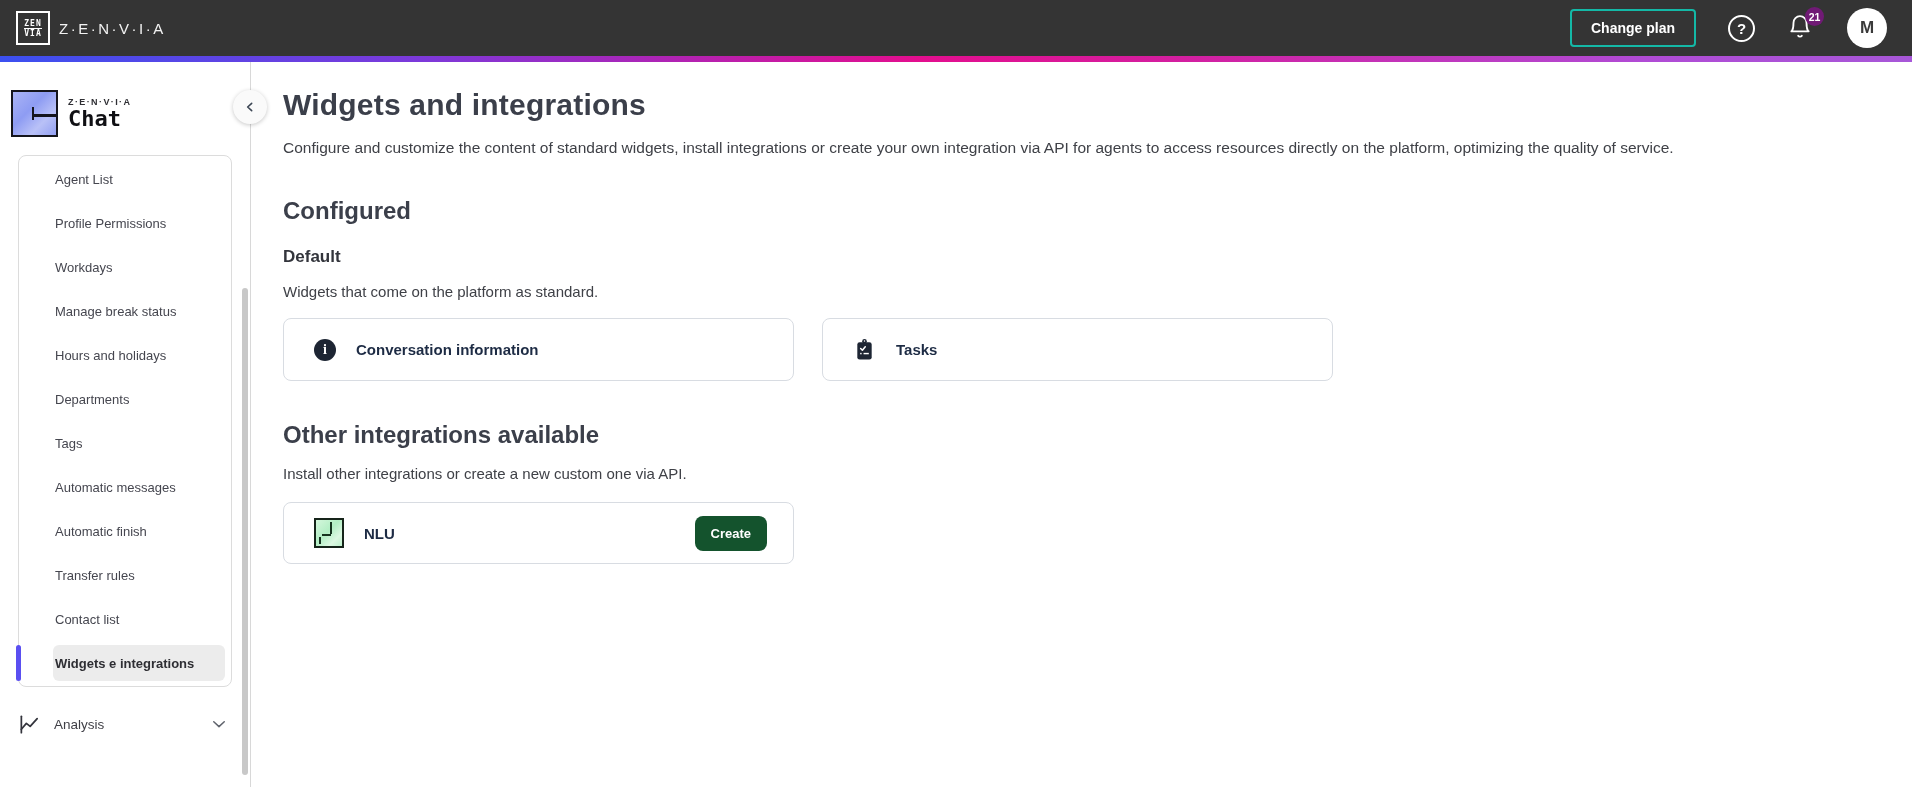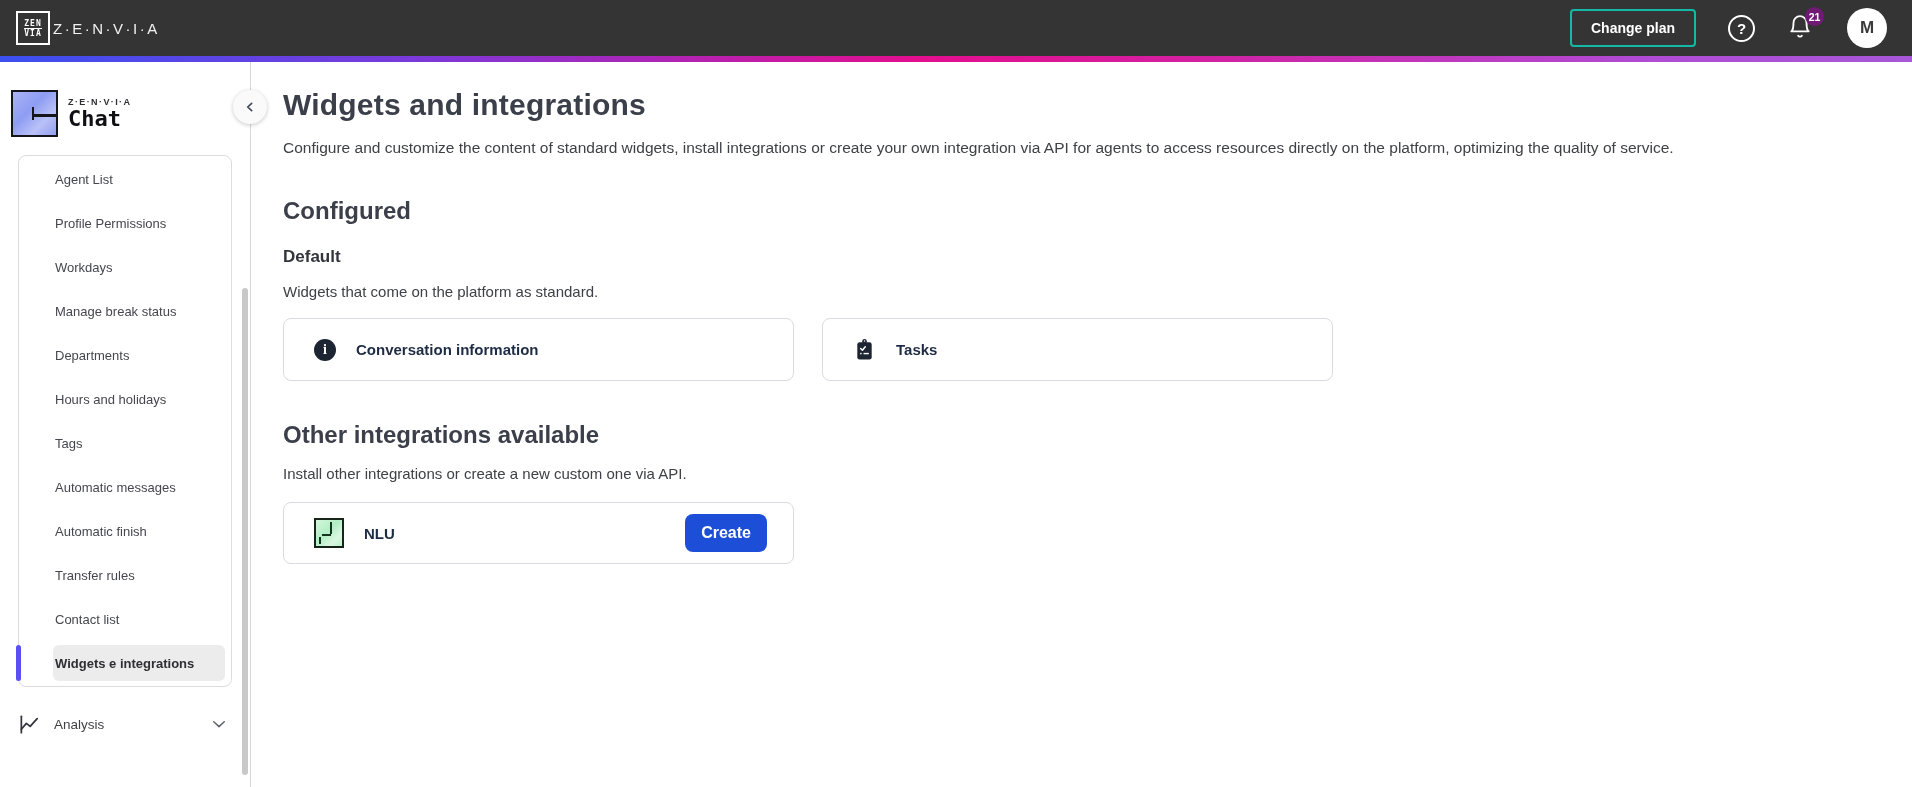--- a/index.html
+++ b/index.html
@@ -2,21 +2,21 @@
 <html><head>
 <meta charset="utf-8">
 <style>
   * { margin:0; padding:0; box-sizing:border-box; }
   html,body { width:1912px; height:787px; overflow:hidden; background:#fff;
               font-family:"Liberation Sans", sans-serif; }
 
   
   .topbar { height:56px; background:#343434; display:flex; align-items:center;
             padding:0 25px 0 16px; }
-  .brand { display:flex; align-items:center; gap:3px; cursor:pointer; }
+  .brand { display:flex; align-items:center; gap:9px; cursor:pointer; }
   .brand-mark { width:34px; height:34px; border:2px solid #fff; display:flex;
                 flex-direction:column; align-items:center; justify-content:center;
                 color:#fff; font-family:"DejaVu Sans Mono", monospace;
                 font-size:8px; font-weight:bold; line-height:9px; letter-spacing:1px; }
   .brand-mark span:first-child { border-bottom:1px solid #fff; }
   .brand-text { color:#f2f2f2; font-size:15px; letter-spacing:2.5px; }
   .topbar-right { margin-left:auto; display:flex; align-items:center; gap:32px; }
   .change-plan { background:transparent; border:2px solid #14b8a6; color:#fff;
                  font-family:inherit; font-weight:bold; font-size:14px;
                  padding:9px 19px; border-radius:4px; cursor:pointer; }
@@ -92,22 +92,22 @@
                  font-family:"Liberation Serif", serif; font-weight:bold; font-size:14px; }
   .card svg.dark-ic { width:23px; height:23px; }
 
   .nlu-card { margin-top:20px; width:511px; height:62px; cursor:default; }
   .nlu-icon { position:relative; width:30px; height:30px; border:2px solid #16241a;
     background:linear-gradient(135deg,#d4f7dc 0%,#b2eec4 45%,#dcf8e2 75%,#bdf0cc 100%); }
   .nlu-icon i { position:absolute; background:#16331f; }
   .nlu-icon .n1 { left:54%; top:8%; width:2px; height:46%; }
   .nlu-icon .n2 { left:24%; top:52%; width:32%; height:2px; }
   .nlu-icon .n3 { left:10%; bottom:8%; width:2px; height:26%; }
-  .create-btn { margin-left:auto; background:#1d4ed8; color:#fff; border:none;
-                font-family:inherit; font-weight:bold; font-size:16px;
+  .create-btn { margin-left:auto; background:#14532d; color:#fff; border:none;
+                font-family:inherit; font-weight:bold; font-size:13px;
                 padding:10px 16px; border-radius:8px; cursor:pointer; }
 </style>
 </head>
 <body>
 
 <div class="topbar">
   <div class="brand">
     <div class="brand-mark">
       <span>ZEN</span>
       <span>VIA</span>
@@ -146,22 +146,22 @@
       <svg viewBox="0 0 24 24" fill="none" stroke="#3c4654" stroke-width="2.4" stroke-linecap="round" stroke-linejoin="round">
           <path d="M14.5 6.5l-6 5.5 6 5.5"></path>
         </svg>
     </button>
 
     <div class="menu-box" id="menu-box">
         <div class="item">Agent List</div>
         <div class="item">Profile Permissions</div>
         <div class="item">Workdays</div>
         <div class="item">Manage break status</div>
+        <div class="item">Hours and holidays</div>
         <div class="item">Departments</div>
-        <div class="item">Hours and holidays</div>
         <div class="item">Tags</div>
         <div class="item">Automatic messages</div>
         <div class="item">Automatic finish</div>
         <div class="item">Transfer rules</div>
         <div class="item">Contact list</div>
         <div class="item active">Widgets e integrations</div>
       </div>
 
     <div class="analysis-row">
       <svg class="chart-ic" viewBox="0 0 24 24" fill="none" stroke="#33343c" stroke-width="1.8" stroke-linecap="round" stroke-linejoin="round">

